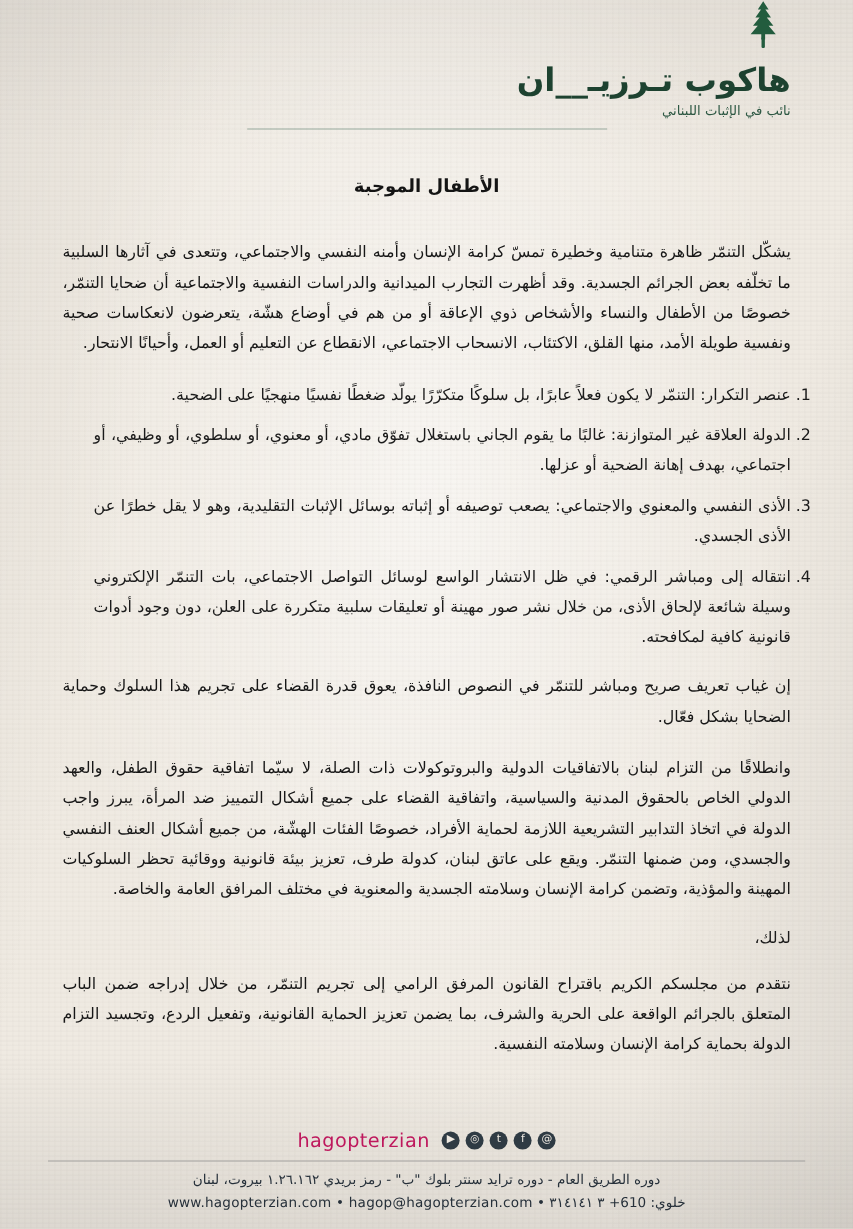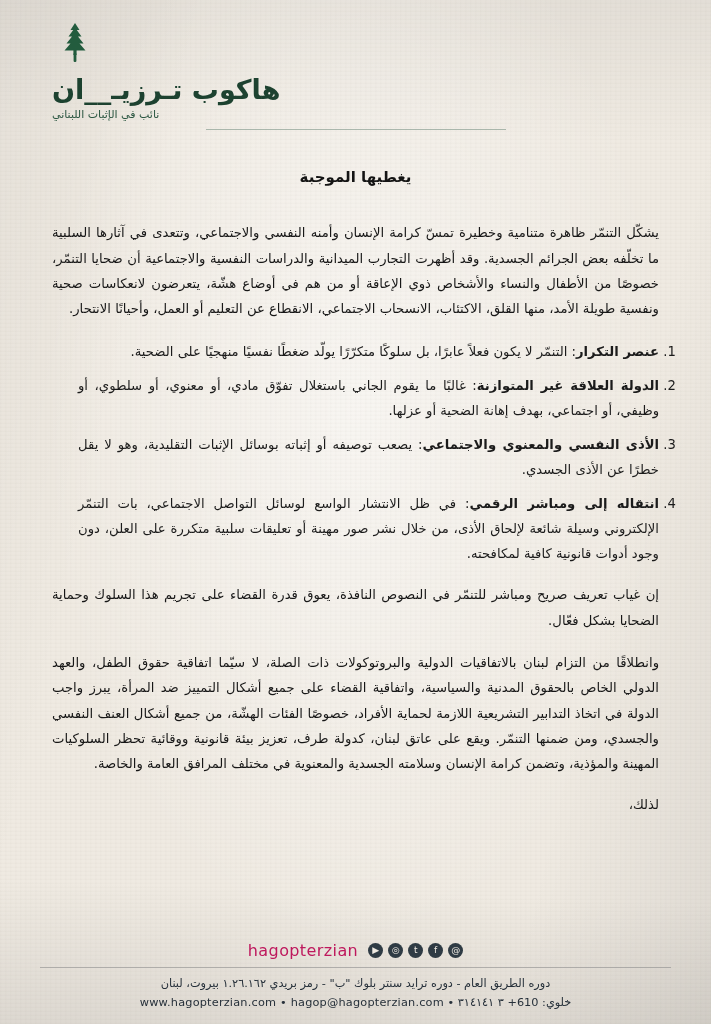--- a/index.html
+++ b/index.html
@@ -44,22 +44,21 @@
 
   .content {
     position: relative;
     z-index: 8;
     padding: 0 52px;
     box-sizing: border-box;
   }
 
   
   .letterhead {
-    text-align: left;
-    padding-top: 22px;
+    text-align: right;
   }
   .cedar {
     display: block;
     margin: 0 auto 6px;
   }
   .brand-name {
     font-family: "DejaVu Sans", sans-serif;
     font-size: 27px;
     font-weight: bold;
     letter-spacing: 2px;
@@ -101,21 +100,21 @@
     padding-inline-start: 0;
     padding-inline-end: 26px;
     font-size: 13.2px;
     line-height: 1.9;
   }
   ol.clauses li {
     margin-bottom: 9px;
     text-align: justify;
   }
   .lead {
-    font-weight: bold;
+    font-weight: normal;
   }
   .center-line {
     text-align: right;
     font-size: 13.2px;
     margin: 20px 0 18px;
   }
 
   
   .footer {
     position: absolute;
@@ -180,21 +179,21 @@
             <path d="M23 1 L27.5 8 L24.8 8 L29.5 14.5 L26 14.5 L31.5 21.5 L27.5 21.5 L33.5 28.5 L24.6 28.5 L24.6 33 L21.4 33 L21.4 28.5 L12.5 28.5 L18.5 21.5 L14.5 21.5 L20 14.5 L16.5 14.5 L21.2 8 L18.5 8 Z"></path>
             <rect x="21.6" y="31" width="2.8" height="9" rx="1"></rect>
           </g>
         </svg>
       </span>
       <div class="brand-name">هاكوب تـرزيـ__ان</div>
       <div class="brand-sub">نائب في الإثبات اللبناني</div>
       <div class="brand-rule"></div>
     </div>
 
-    <div class="doc-title">يغطيها الموجبة</div>
+    <div class="doc-title">الأطفال الموجبة</div>
 
     <p class="para">يشكّل التنمّر ظاهرة متنامية وخطيرة تمسّ كرامة الإنسان وأمنه النفسي والاجتماعي، وتتعدى في آثارها السلبية ما تخلّفه بعض الجرائم الجسدية. وقد أظهرت التجارب الميدانية والدراسات النفسية والاجتماعية أن ضحايا التنمّر، خصوصًا من الأطفال والنساء والأشخاص ذوي الإعاقة أو من هم في أوضاع هشّة، يتعرضون لانعكاسات صحية ونفسية طويلة الأمد، منها القلق، الاكتئاب، الانسحاب الاجتماعي، الانقطاع عن التعليم أو العمل، وأحيانًا الانتحار.</p>
 
     <ol class="clauses">
       <li>
         <span class="lead">عنصر التكرار</span><span>: التنمّر لا يكون فعلاً عابرًا، بل سلوكًا متكرّرًا يولّد ضغطًا نفسيًا منهجيًا على الضحية.</span>
       </li>
       <li>
         <span class="lead">الدولة العلاقة غير المتوازنة</span><span>: غالبًا ما يقوم الجاني باستغلال تفوّق مادي، أو معنوي، أو سلطوي، أو وظيفي، أو اجتماعي، بهدف إهانة الضحية أو عزلها.</span>
       </li>
@@ -204,20 +203,21 @@
       <li>
         <span class="lead">انتقاله إلى ومباشر الرقمي</span><span>: في ظل الانتشار الواسع لوسائل التواصل الاجتماعي، بات التنمّر الإلكتروني وسيلة شائعة لإلحاق الأذى، من خلال نشر صور مهينة أو تعليقات سلبية متكررة على العلن، دون وجود أدوات قانونية كافية لمكافحته.</span>
       </li>
     </ol>
 
     <p class="para">إن غياب تعريف صريح ومباشر للتنمّر في النصوص النافذة، يعوق قدرة القضاء على تجريم هذا السلوك وحماية الضحايا بشكل فعّال.</p>
     <p class="para">وانطلاقًا من التزام لبنان بالاتفاقيات الدولية والبروتوكولات ذات الصلة، لا سيّما اتفاقية حقوق الطفل، والعهد الدولي الخاص بالحقوق المدنية والسياسية، واتفاقية القضاء على جميع أشكال التمييز ضد المرأة، يبرز واجب الدولة في اتخاذ التدابير التشريعية اللازمة لحماية الأفراد، خصوصًا الفئات الهشّة، من جميع أشكال العنف النفسي والجسدي، ومن ضمنها التنمّر. ويقع على عاتق لبنان، كدولة طرف، تعزيز بيئة قانونية ووقائية تحظر السلوكيات المهينة والمؤذية، وتضمن كرامة الإنسان وسلامته الجسدية والمعنوية في مختلف المرافق العامة والخاصة.</p>
 
     <div class="center-line">لذلك،</div>
 
+    <p class="para">نتقدم من مجلسكم الكريم باقتراح القانون المرفق الرامي إلى تجريم التنمّر، من خلال إدراجه ضمن الباب المتعلق بالجرائم الواقعة على الحرية والشرف، بما يضمن تعزيز الحماية القانونية، وتفعيل الردع، وتجسيد التزام الدولة بحماية كرامة الإنسان وسلامته النفسية.</p>
 
   </div>
 
   <div class="footer">
     <div class="social-row">
       <span class="sicon">@</span>
       <span class="sicon">f</span>
       <span class="sicon">t</span>
       <span class="sicon">◎</span>
       <span class="sicon">▶</span>

